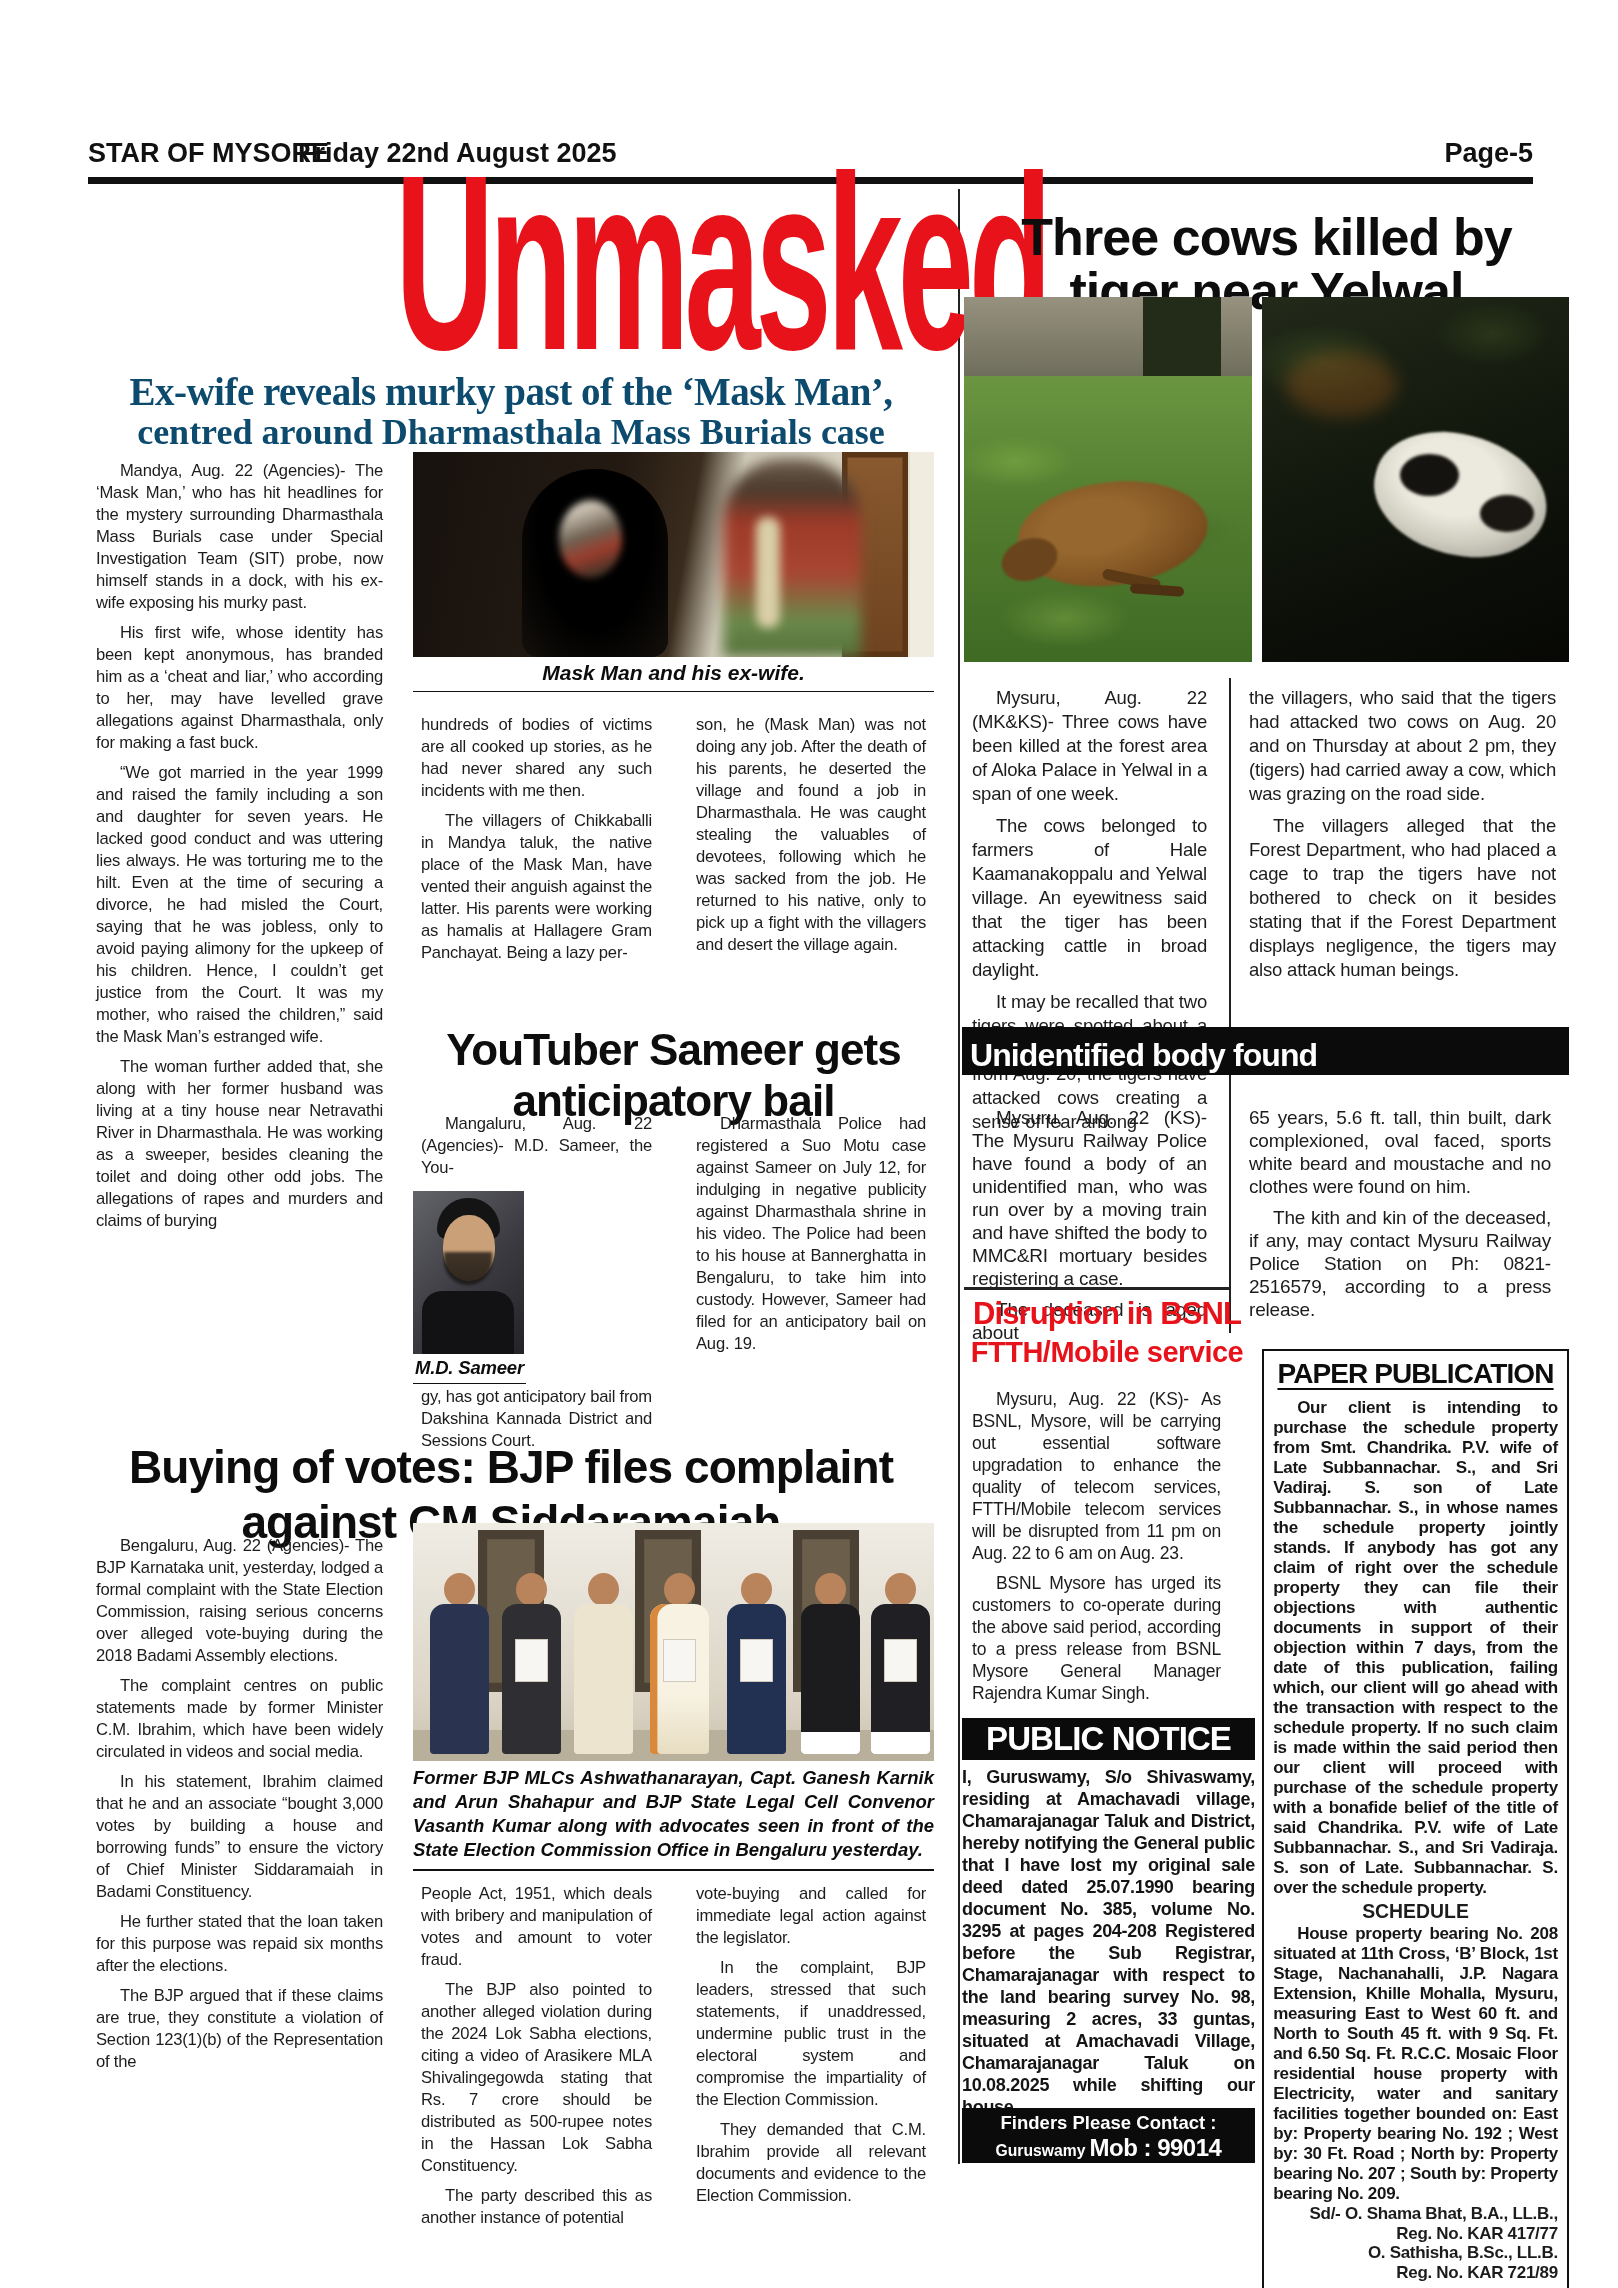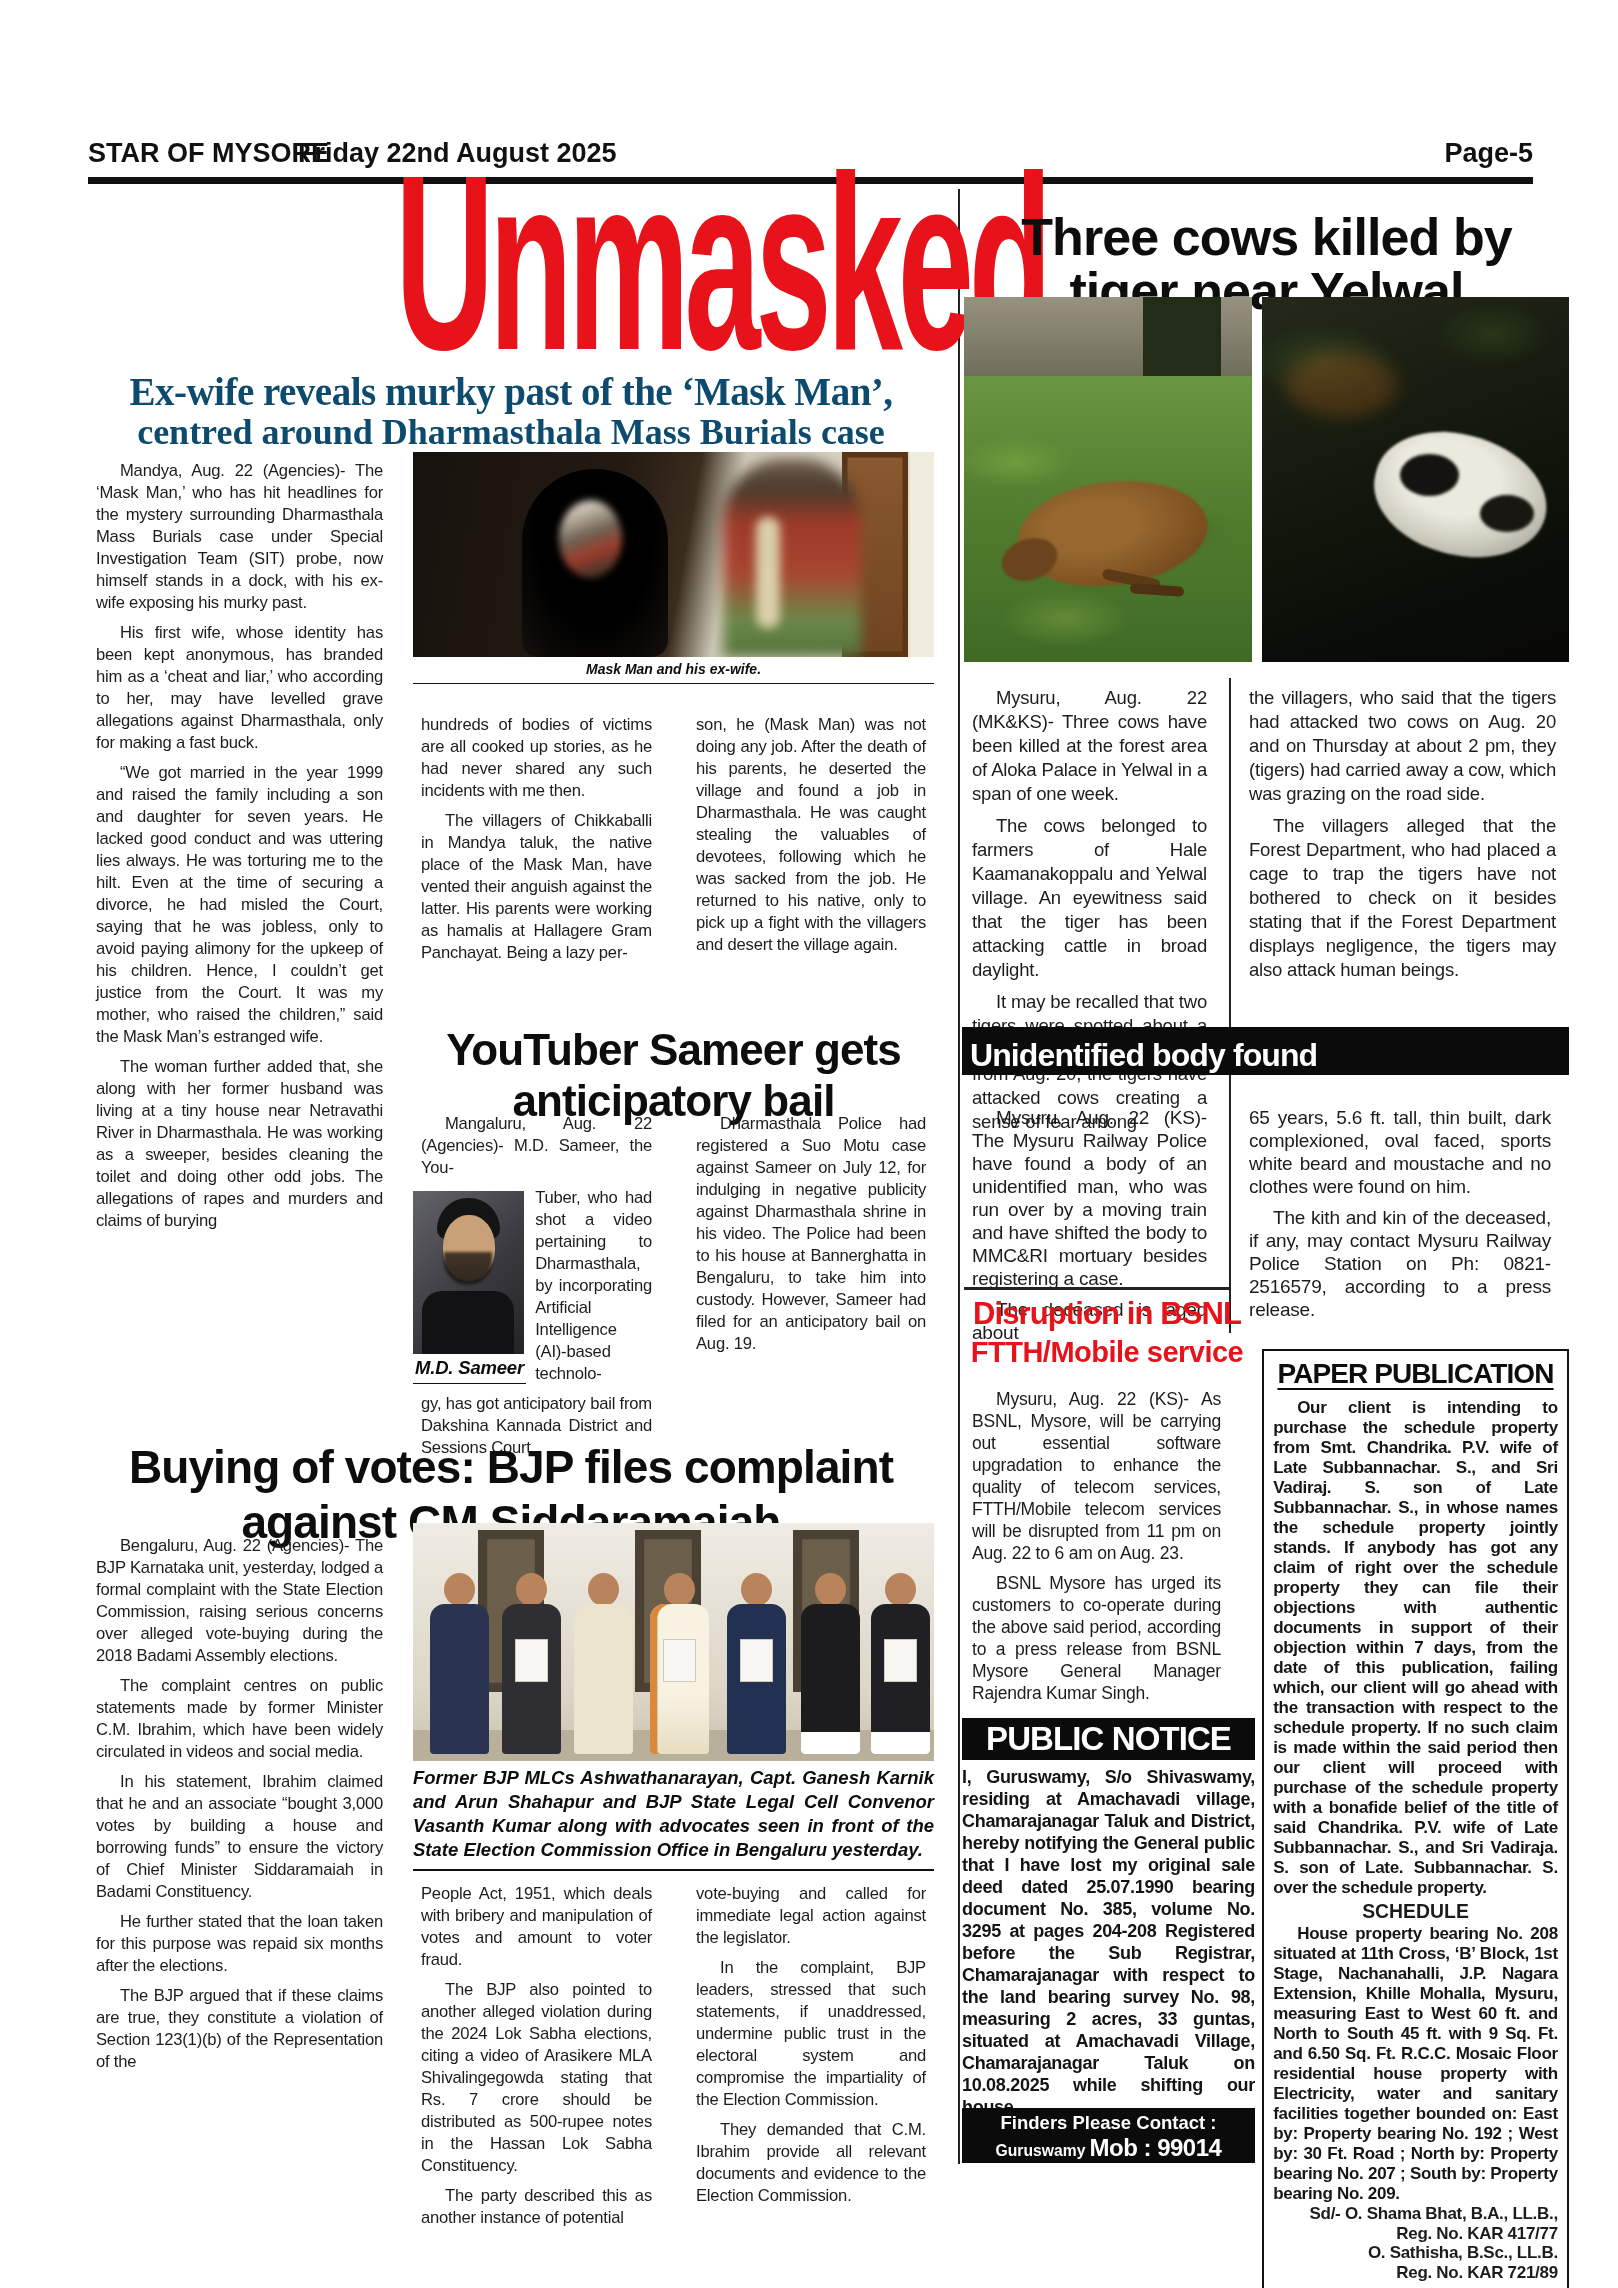--- a/index.html
+++ b/index.html
@@ -34,21 +34,21 @@
           text-align:center;letter-spacing:-0.9px;}
   
   .col{text-align:justify;hyphens:auto;}
   .body18{font-size:16.6px;line-height:22px;letter-spacing:-0.2px;}
   .body19{font-size:19px;line-height:23px;letter-spacing:-0.2px;}
   .body20{font-size:18.5px;line-height:24px;letter-spacing:-0.2px;}
   .para{margin:8px;text-indent:24px;}
   .para.cont{text-indent:0;}
   
   .photo-cap{font-weight:bold;font-style:italic;color:#0d0d0d;}
-  .mm-cap{left:413px;top:661px;width:521px;text-align:center;font-size:14px;
+  .mm-cap{left:413px;top:661px;width:521px;text-align:center;font-size:21px;
           border-bottom:1.8px solid #111;padding-bottom:5.5px;}
   .sam-cap{text-align:center;font-size:18.5px;border-bottom:1.8px solid #111;padding:3.7px 0 3.7px 0;}
   .bjp-cap{left:413px;top:1766px;width:521px;font-size:18.5px;line-height:24px;text-align:justify;
            border-bottom:2.8px solid #111;padding-bottom:7.4px;}
   
   .vrule{width:1.8px;background:#222;}
   .hrule{height:2.8px;background:#222;}
   
   .photo{overflow:hidden;background:#888;}
   
@@ -200,21 +200,20 @@
     <p class="para">Mangaluru, Aug. 22 (Agencies)- M.D. Sameer, the You-</p>
     <div class="samfloat">
       <div class="sam-photo">
         <div class="sam-hair"></div>
         <div class="sam-face"></div>
         <div class="sam-beard"></div>
         <div class="sam-shirt"></div>
       </div>
       <div class="photo-cap sam-cap">M.D. Sameer</div>
     </div>
-    <p class="para cont">Tuber, who had shot a video pertaining to Dharmasthala, by incorporating Artificial Intelligence (AI)-based technolo-</p>
     <p class="para cont" style="clear:left;">gy, has got anticipatory bail from Dakshina Kannada District and Sessions Court.</p>
   </div>
   <div class="abs col body18" style="left:688px;top:1105px;width:246px;">
       <p class="para">Dharmasthala Police had registered a Suo Motu case against Sameer on July 12, for indulging in negative publicity against Dharmasthala shrine in his video. The Police had been to his house at Bannerghatta in Bengaluru, to take him into custody. However, Sameer had filed for an anticipatory bail on Aug. 19.</p>
     </div>
 
   <div class="abs bar ubf-bar">Unidentified body found</div>
   <div class="abs col body19" style="left:964px;top:1098px;width:251px;">
       <p class="para">Mysuru, Aug. 22 (KS)- The Mysuru Railway Police have found a body of an unidentified man, who was run over by a moving train and have shifted the body to MMC&amp;RI mortuary besides registering a case.</p>
       <p class="para">The deceased is aged about</p>

